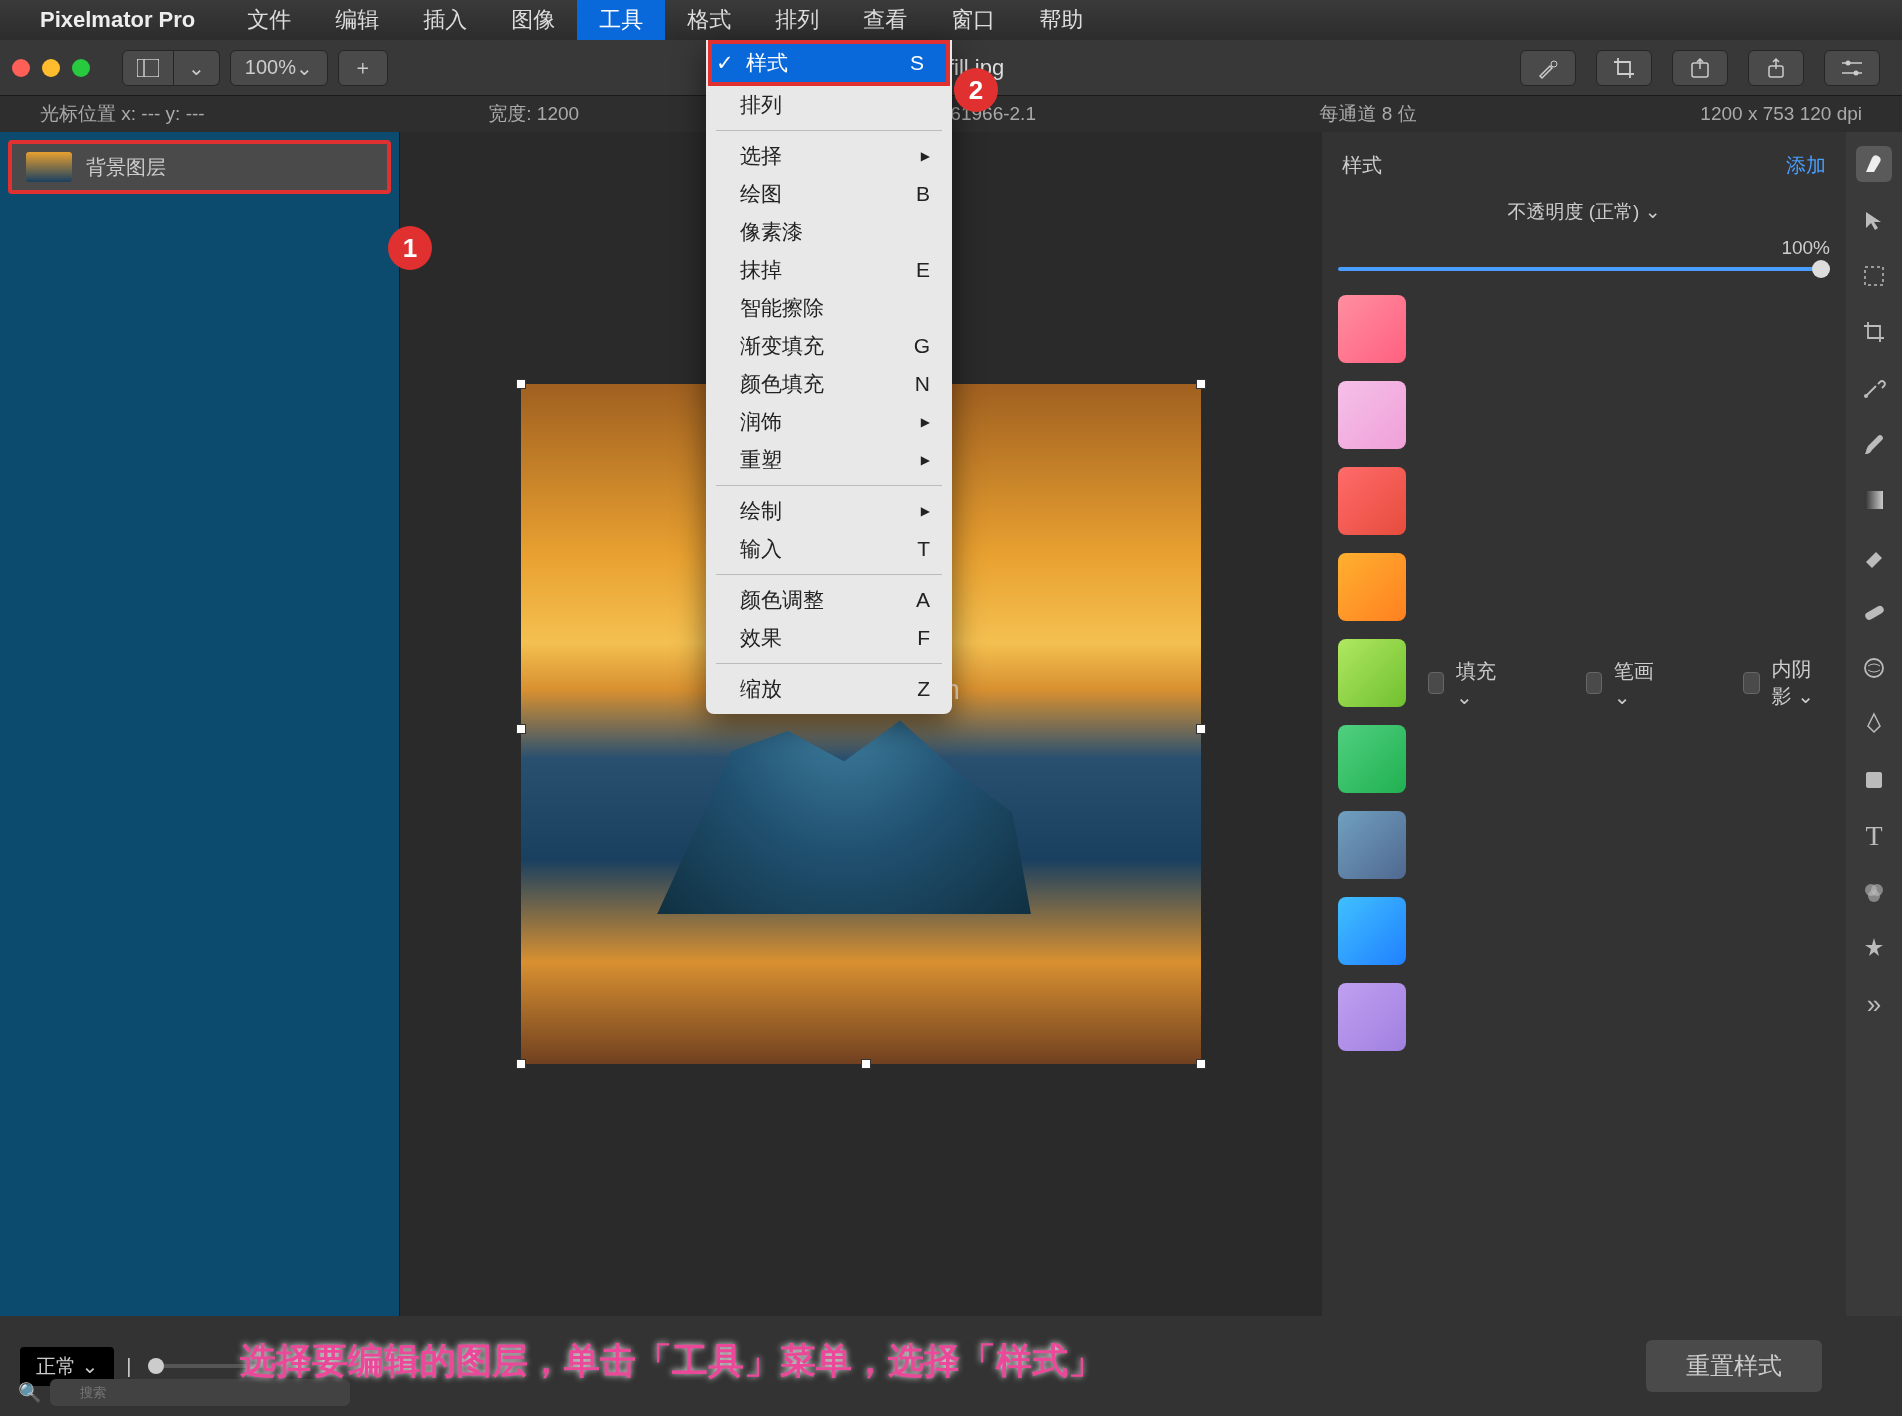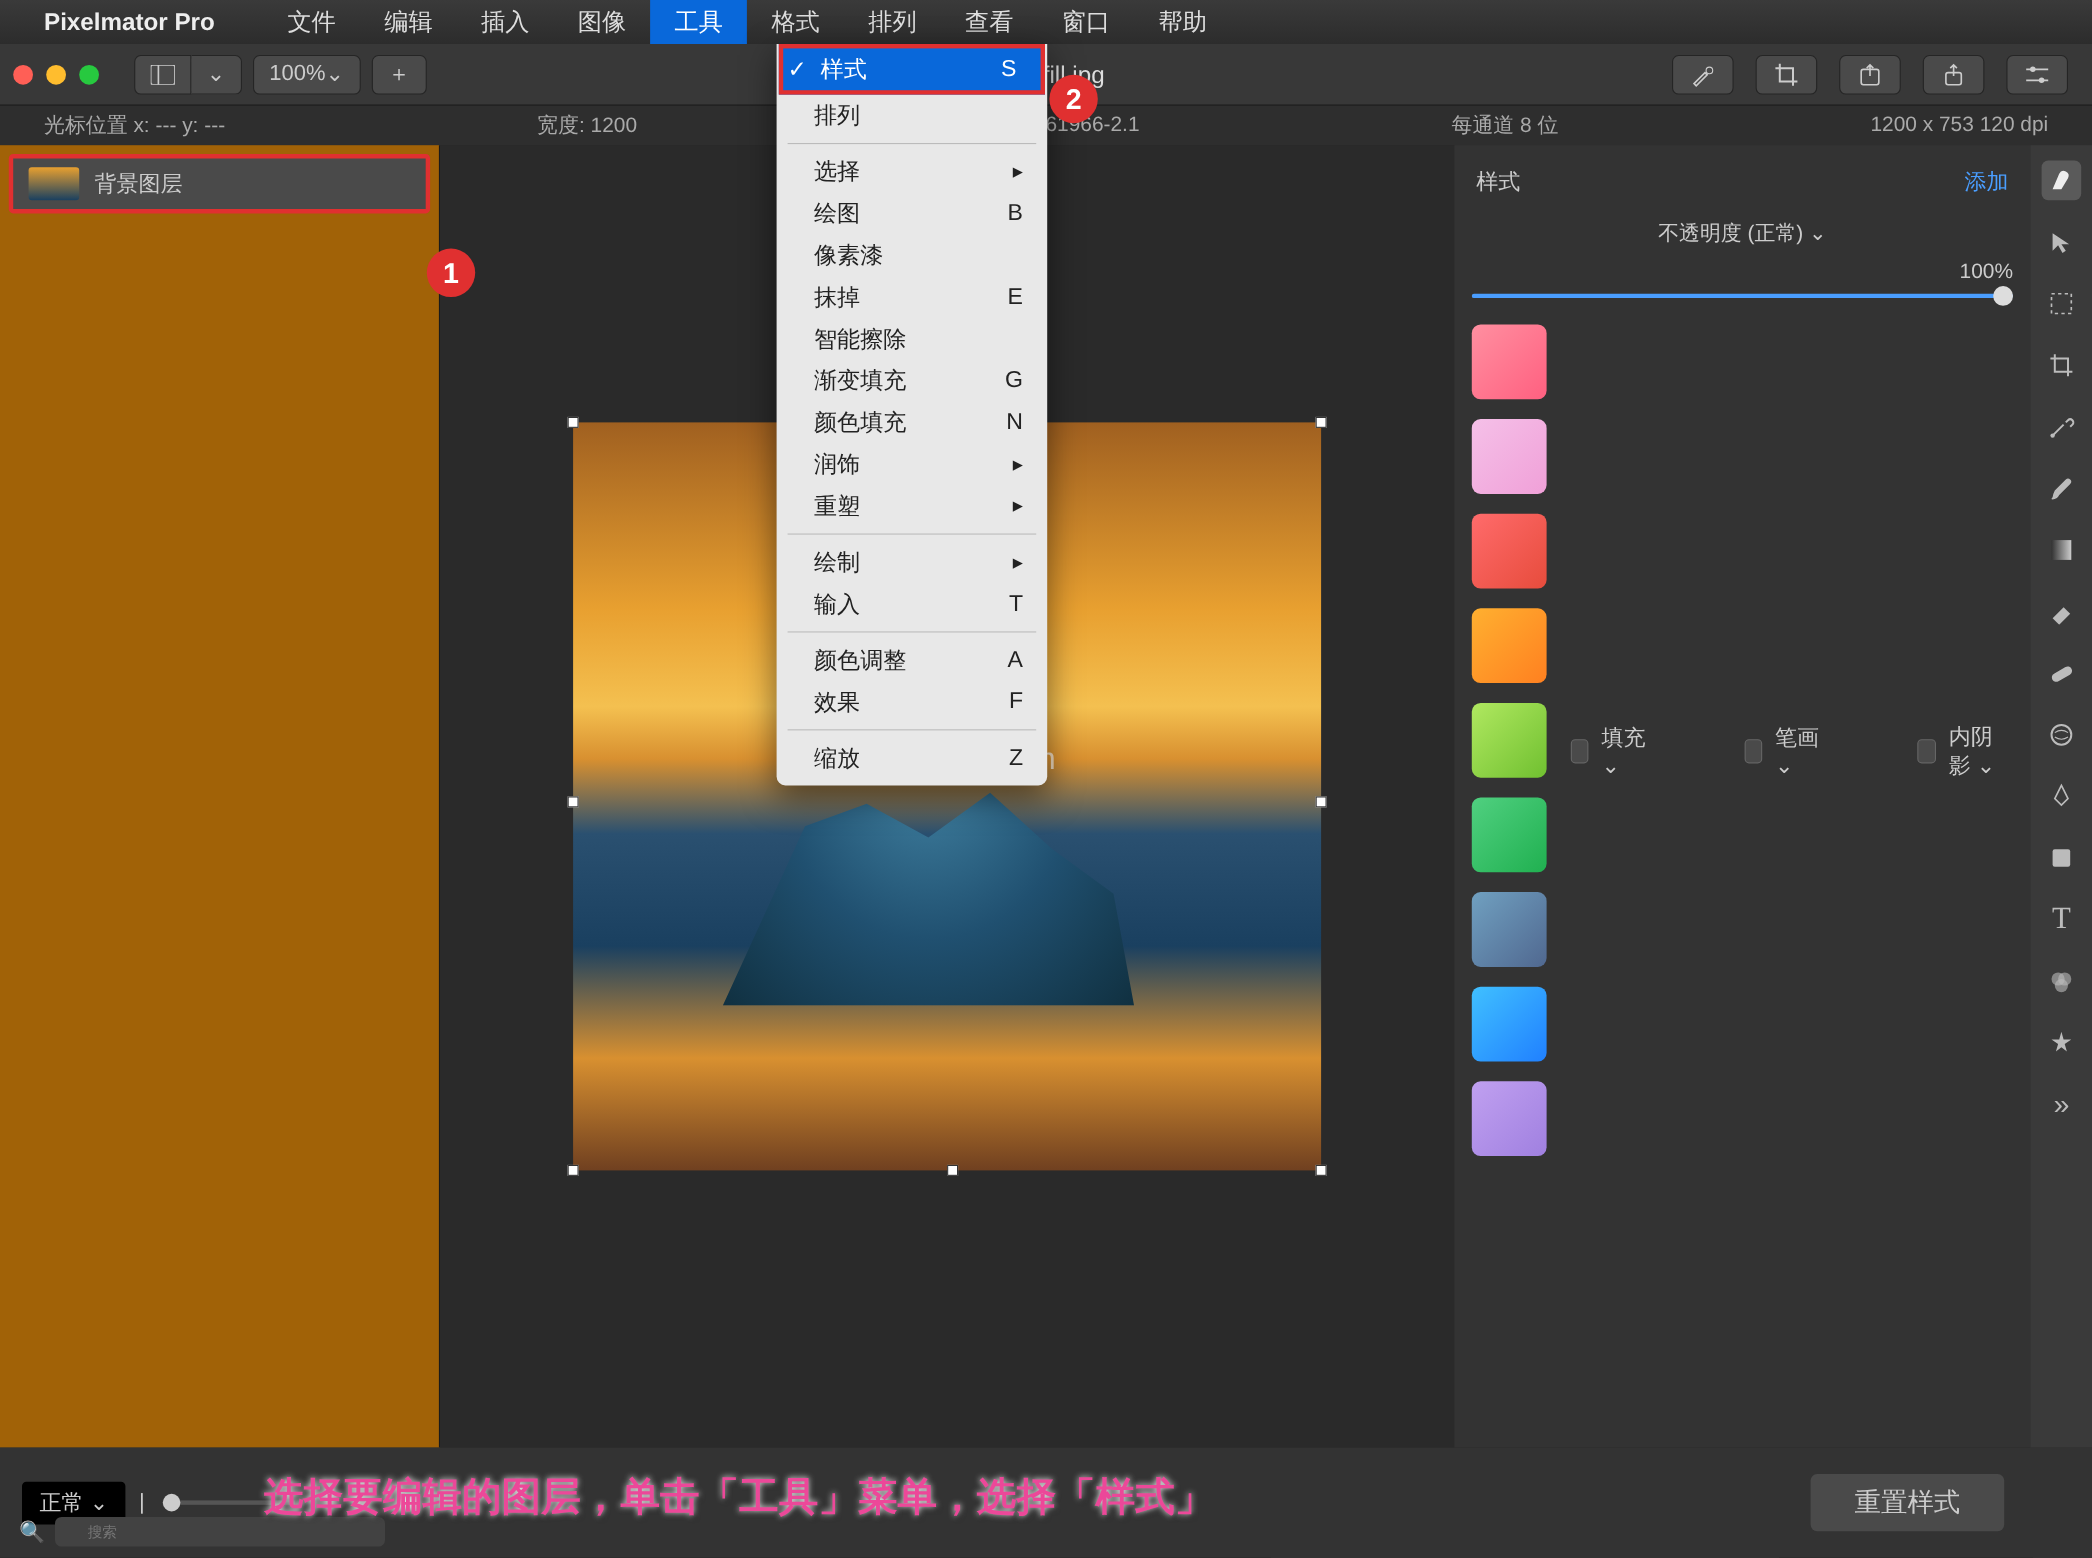--- a/index.html
+++ b/index.html
@@ -1,21 +1,21 @@
 <!DOCTYPE html>
 <html><head>
   <meta charset="utf-8">
   <style>
     * { margin: 0; padding: 0; box-sizing: border-box; font-family: -apple-system, "Helvetica Neue", sans-serif; }
     body { background: #2a2a2a; color: #ccc; width: 1902px; height: 1416px; overflow: hidden; font-size: 20px; }
     
     
     .menubar { height: 40px; background: linear-gradient(#3a3a3a, #2c2c2c); display: flex; align-items: center; padding: 0 16px; gap: 0; font-size: 22px; }
     .apple-logo { font-size: 24px; margin-right: 24px; color: #ddd; }
-    .app-name { font-weight: 600; color: #eee; margin-right: 44px; }
+    .app-name { font-weight: 600; color: #eee; margin-right: 30px; }
     .menu-item { color: #ddd; padding: 6px 22px; cursor: pointer; }
     .menu-item.active { background: #0968da; color: #fff; }
     
     
     .toolbar { height: 56px; background: #383838; display: flex; align-items: center; padding: 0 12px; border-bottom: 1px solid #1a1a1a; position: relative; }
     .traffic-lights { display: flex; gap: 12px; margin-right: 32px; }
     .tl { width: 18px; height: 18px; border-radius: 50%; }
     .tl.red { background: #ff5f56; } .tl.yellow { background: #ffbd2e; } .tl.green { background: #27c93f; }
     .tb-btn { height: 36px; background: #4a4a4a; border: 1px solid #252525; border-radius: 6px; display: flex; align-items: center; justify-content: center; padding: 0 14px; margin-right: 10px; color: #ccc; }
     .tb-btn.seg { border-radius: 6px 0 0 6px; margin-right: 0; }
@@ -24,21 +24,21 @@
     .tb-right { margin-left: auto; display: flex; gap: 10px; }
     .tb-right .tb-btn { width: 56px; padding: 0; }
     
     
     .infobar { height: 36px; background: #2e2e2e; display: flex; align-items: center; padding: 0 40px; font-size: 19px; color: #aaa; gap: 60px; justify-content: space-between; }
     
     
     .main { display: flex; height: calc(100% - 40px - 56px - 36px - 100px); }
     
     
-    .layers { width: 400px; background: #a16207; border-right: 1px solid #1a1a1a; }
+    .layers { width: 400px; background: #0c4a6e; border-right: 1px solid #1a1a1a; }
     .layer-row { height: 54px; display: flex; align-items: center; padding: 0 14px; background: #4a4a4a; margin: 8px; border-radius: 4px; border: 4px solid #e03030; }
     .layer-thumb { width: 46px; height: 30px; background: linear-gradient(#e8a030, #1a4060); border-radius: 3px; margin-right: 14px; }
     
     
     .canvas-area { flex: 1; background: #2a2a2a; display: flex; align-items: center; justify-content: center; position: relative; }
     .canvas { width: 680px; height: 680px; position: relative; }
     .canvas-img { width: 100%; height: 100%; background: linear-gradient(to bottom, #a06020 0%, #e8a030 25%, #f4c050 38%, #d89030 45%, #2a5070 55%, #1a4060 70%, #d89030 85%, #704020 100%); position: relative; }
     .iceberg { position: absolute; left: 20%; top: 48%; width: 55%; height: 30%; background: radial-gradient(ellipse at top, #4080a0, #205070, #103040); clip-path: polygon(10% 60%, 20% 20%, 35% 10%, 50% 25%, 65% 5%, 80% 30%, 95% 50%, 100% 100%, 0 100%); }
     .sel-handle { position: absolute; width: 10px; height: 10px; background: #fff; border: 1px solid #333; }
     .watermark { position: absolute; top: 45%; left: 50%; transform: translate(-50%,-50%); color: rgba(255,255,255,0.7); font-size: 28px; }

